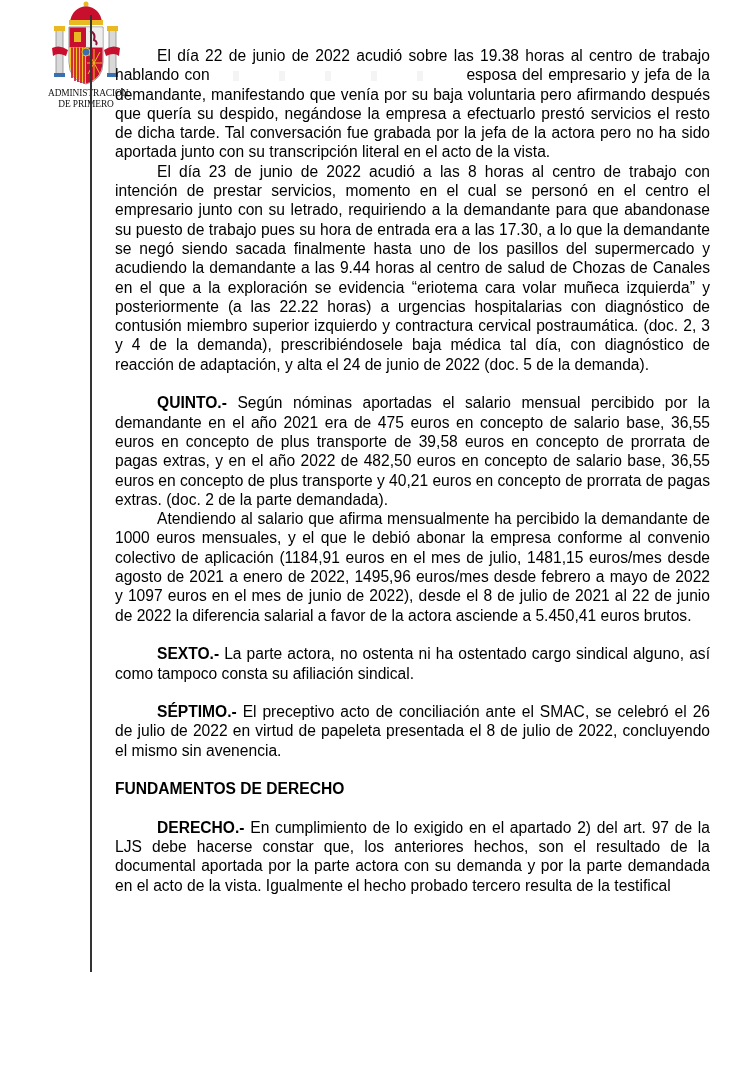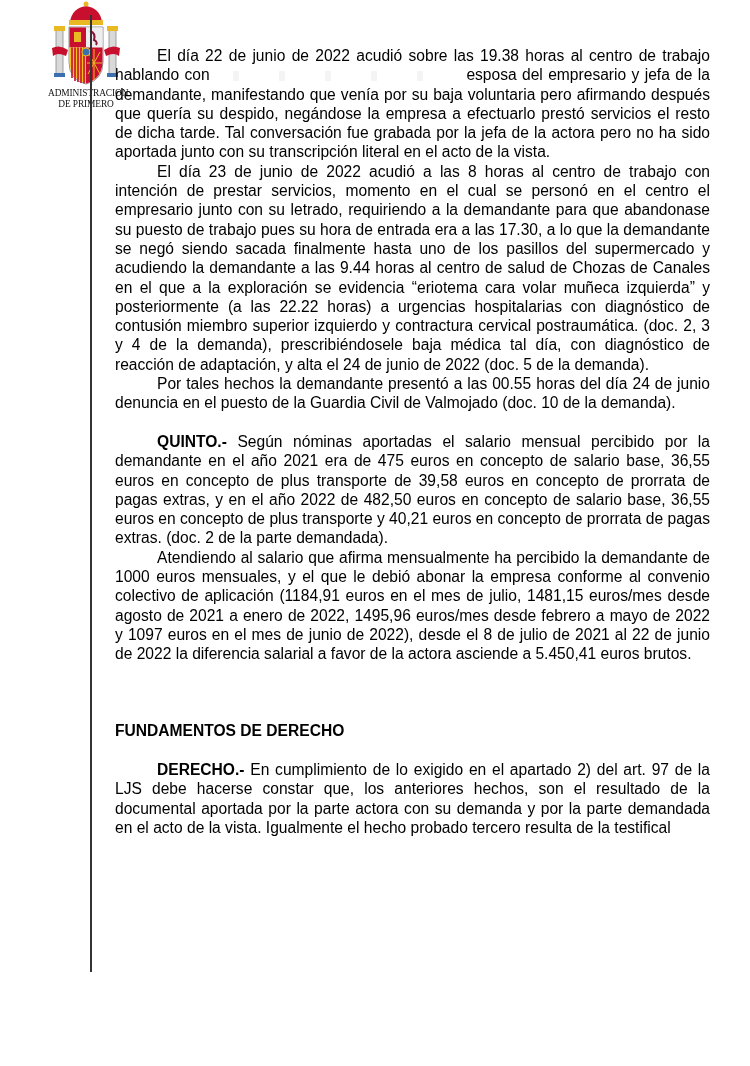--- a/index.html
+++ b/index.html
@@ -54,23 +54,24 @@
     <div>ADMINISTRACION</div>
     <div>DE PRIMERO</div>
   </div>
 </div>
 
 <div class="vrule"></div>
 
 <div class="doc">
   <p class="ind"><span>El día 22 de junio de 2022 acudió sobre las 19.38 horas al centro de trabajo hablando con</span> <span class="redact"></span> <span>esposa del empresario y jefa de la demandante, manifestando que venía por su baja voluntaria pero afirmando después que quería su despido, negándose la empresa a efectuarlo prestó servicios el resto de dicha tarde. Tal conversación fue grabada por la jefa de la actora pero no ha sido aportada junto con su transcripción literal en el acto de la vista.</span></p>
   <p class="ind">El día 23 de junio de 2022 acudió a las 8 horas al centro de trabajo con intención de prestar servicios, momento en el cual se personó en el centro el empresario junto con su letrado, requiriendo a la demandante para que abandonase su puesto de trabajo pues su hora de entrada era a las 17.30, a lo que la demandante se negó siendo sacada finalmente hasta uno de los pasillos del supermercado y acudiendo la demandante a las 9.44 horas al centro de salud de Chozas de Canales en el que a la exploración se evidencia “eriotema cara volar muñeca izquierda” y posteriormente (a las 22.22 horas) a urgencias hospitalarias con diagnóstico de contusión miembro superior izquierdo y contractura cervical postraumática. (doc. 2, 3 y 4 de la demanda), prescribiéndosele baja médica tal día, con diagnóstico de reacción de adaptación, y alta el 24 de junio de 2022 (doc. 5 de la demanda).</p>
-  <p class="ind">Por tales hechos la demandante presentó a las 00.55 horas del día 24 de junio denuncia en el puesto de la Guardia Civil de Valmojado (doc. 10 de la demanda).</p>
   <div class="gap"></div>
   <p class="ind"><span class="b">QUINTO.-</span><span> Según nóminas aportadas el salario mensual percibido por la demandante en el año 2021 era de 475 euros en concepto de salario base, 36,55 euros en concepto de plus transporte de 39,58 euros en concepto de prorrata de pagas extras, y en el año 2022 de 482,50 euros en concepto de salario base, 36,55 euros en concepto de plus transporte y 40,21 euros en concepto de prorrata de pagas extras. (doc. 2 de la parte demandada).</span></p>
   <p class="ind">Atendiendo al salario que afirma mensualmente ha percibido la demandante de 1000 euros mensuales, y el que le debió abonar la empresa conforme al convenio colectivo de aplicación (1184,91 euros en el mes de julio, 1481,15 euros/mes desde agosto de 2021 a enero de 2022, 1495,96 euros/mes desde febrero a mayo de 2022 y 1097 euros en el mes de junio de 2022), desde el 8 de julio de 2021 al 22 de junio de 2022 la diferencia salarial a favor de la actora asciende a 5.450,41 euros brutos.</p>
   <div class="gap"></div>
+  <p class="ind"><span class="b">SEXTO.-</span><span> La parte actora, no ostenta ni ha ostentado cargo sindical alguno, así como tampoco consta su afiliación sindical.</span></p>
   <div class="gap"></div>
+  <p class="ind"><span class="b">SÉPTIMO.-</span><span> El preceptivo acto de conciliación ante el SMAC, se celebró el 26 de julio de 2022 en virtud de papeleta presentada el 8 de julio de 2022, concluyendo el mismo sin avenencia.</span></p>
   <div class="gap"></div>
   <p class="heading">FUNDAMENTOS DE DERECHO</p>
   <div class="gap"></div>
   <p class="ind"><span class="b">DERECHO.-</span><span> En cumplimiento de lo exigido en el apartado 2) del art. 97 de la LJS debe hacerse constar que, los anteriores hechos, son el resultado de la documental aportada por la parte actora con su demanda y por la parte demandada en el acto de la vista. Igualmente el hecho probado tercero resulta de la testifical</span></p>
 </div>
 
 </body></html>

